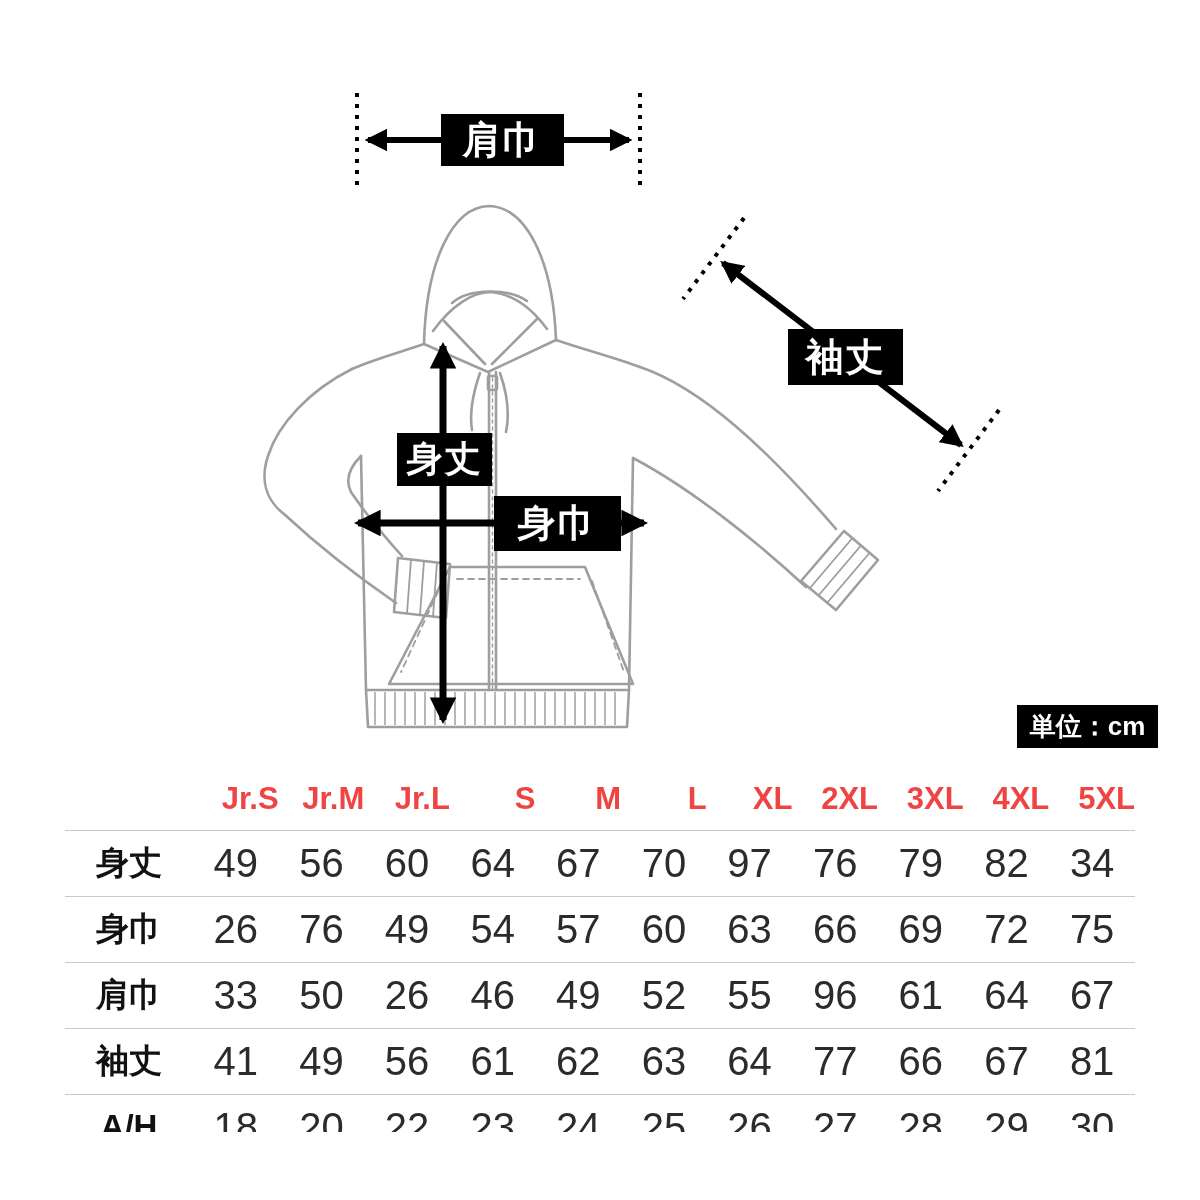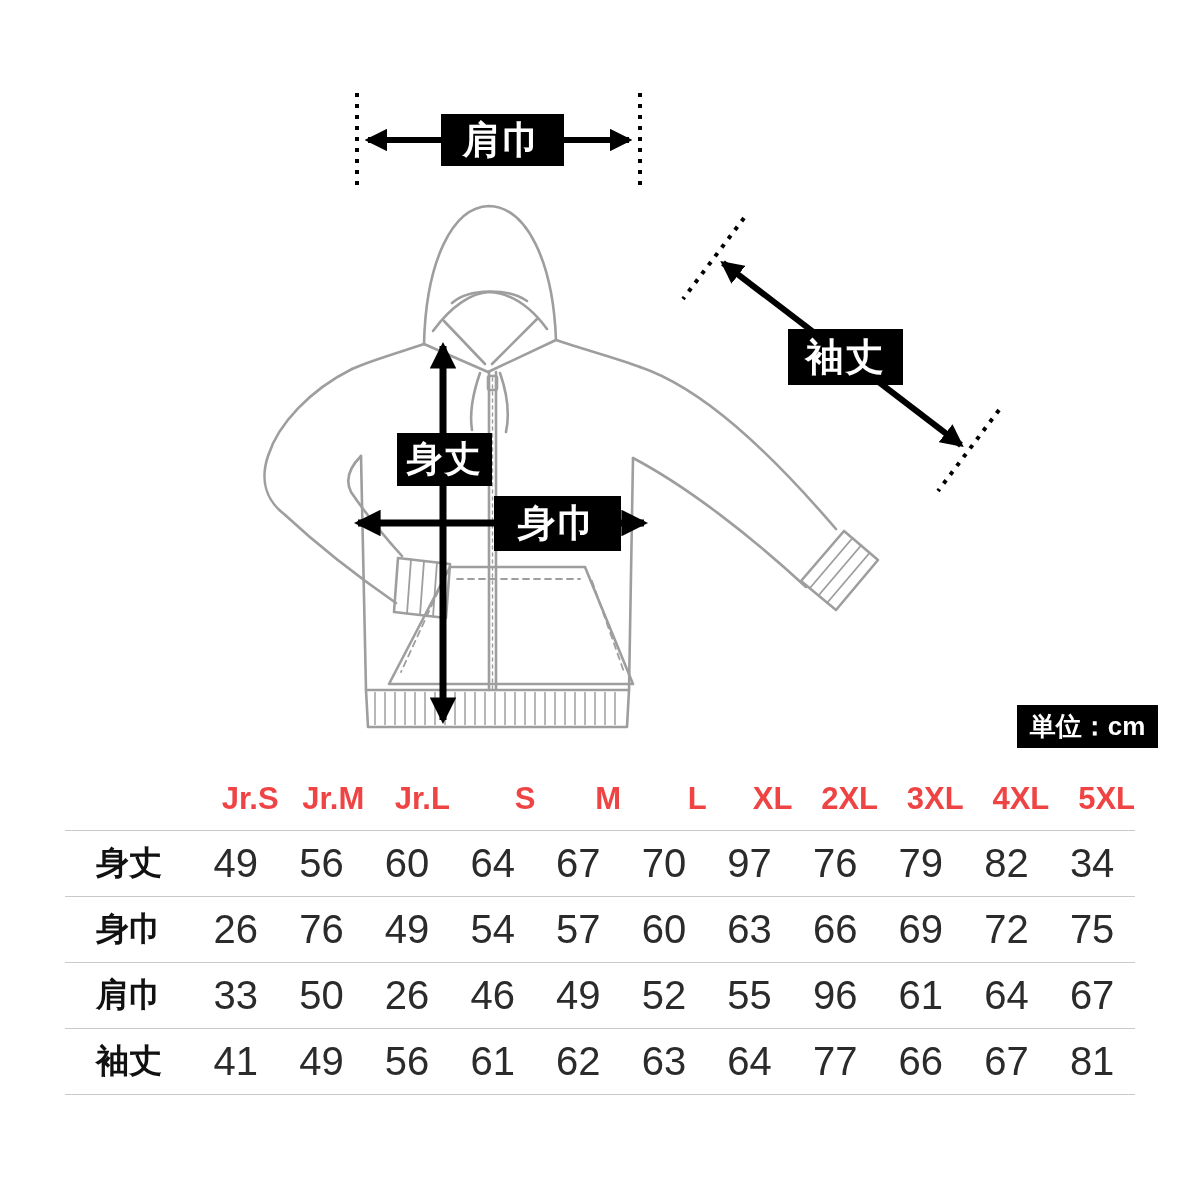--- a/index.html
+++ b/index.html
@@ -243,16 +243,30 @@
           <td>56</td>
           <td>61</td>
           <td>62</td>
           <td>63</td>
           <td>64</td>
           <td>77</td>
           <td>66</td>
           <td>67</td>
           <td>81</td>
         </tr>
+        <tr>
+          <th class="row-label">A/H</th>
+          <td>18</td>
+          <td>20</td>
+          <td>22</td>
+          <td>23</td>
+          <td>24</td>
+          <td>25</td>
+          <td>26</td>
+          <td>27</td>
+          <td>28</td>
+          <td>29</td>
+          <td>30</td>
+        </tr>
       </tbody>
   </table>
 
 </div>
 
 </body></html>

